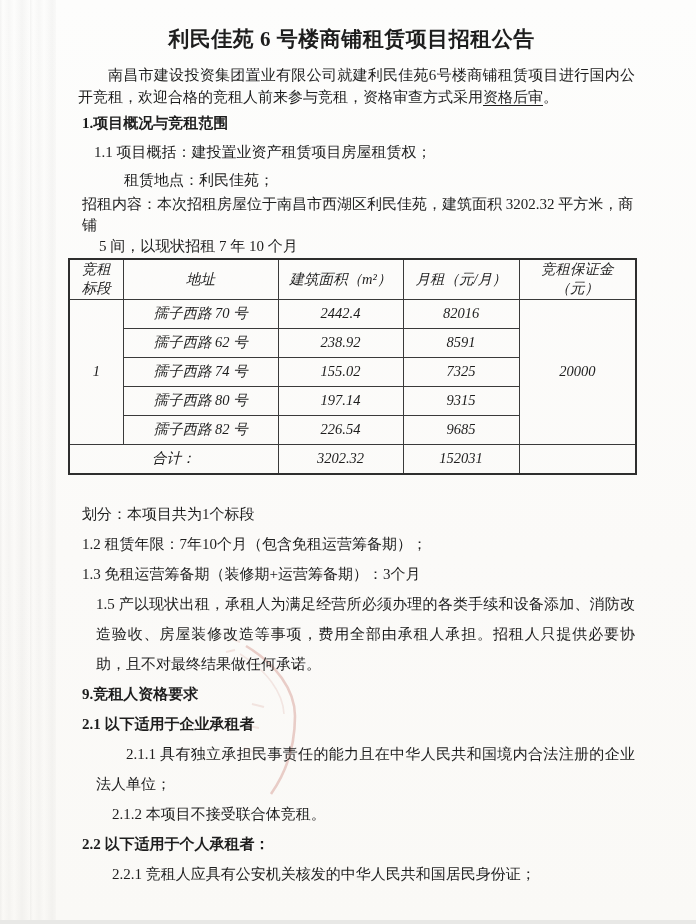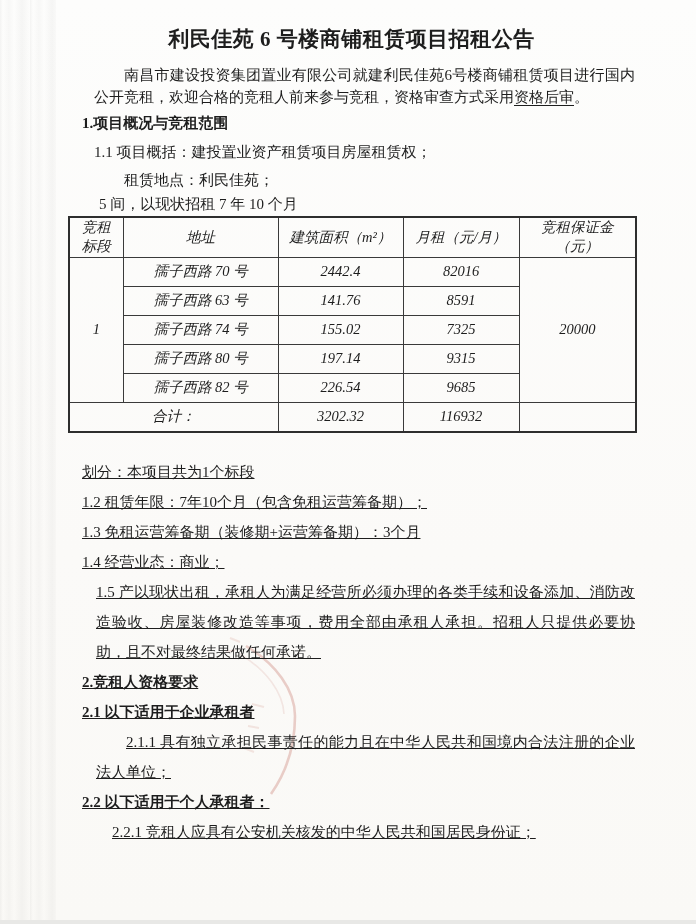--- a/index.html
+++ b/index.html
@@ -34,21 +34,21 @@
   .content { position: absolute; inset: 0; padding: 24px 61px 0 68px; }
 
   .doc-title {
     text-align: center;
     font-size: 21px;
     font-weight: 700;
     line-height: 30px;
     letter-spacing: 0.5px;
   }
   .para { font-size: 15px; text-align: justify; }
-  .intro { margin: 10px 0 0 26px; line-height: 22px; text-indent: 2em; }
+  .intro { margin: 10px 0 0 10px; line-height: 22px; text-indent: 2em; }
   u.resume-underline { text-decoration: underline; text-underline-offset: 3px; }
 
   .sec-heading { font-size: 15px; font-weight: 700; line-height: 22px; margin: 4px 0 1px 14px; }
 
   .line-28 { font-size: 15px; line-height: 28px; margin-left: 26px; }
   .indent-2em { text-indent: 2em; }
   .line-22 { font-size: 15px; line-height: 21px; margin-left: 14px; }
   .hang { padding-left: 17px; }
 
   table.bid-table {
@@ -63,21 +63,21 @@
     border: 1px solid #3a3a3a;
     text-align: center;
     vertical-align: middle;
     padding: 0 2px;
   }
   table.bid-table { border: 2px solid #2e2e2e; }
   table.bid-table tr.head th { height: 40px; font-weight: 400; white-space: pre-line; line-height: 19px; }
   table.bid-table tr.body-row td { height: 29px; font-weight: 400; }
   table.bid-table tr.total-row td { height: 30px; }
 
-  .lower { margin-top: 24px; text-decoration: underline; }
+  .lower { margin-top: 24px; }
   .line-30 { font-size: 15px; line-height: 30px; margin-left: 14px; }
   .para-30 { font-size: 15px; line-height: 30px; margin-left: 28px; text-align: justify; }
   .bold { font-weight: 700; }
 </style>
 </head>
 <body>
 
 <div class="page">
 
   <div class="scan-streaks"></div>
@@ -91,20 +91,21 @@
   <div class="content">
 
     <div class="doc-title">利民佳苑 6 号楼商铺租赁项目招租公告</div>
 
     <p class="para intro"><span>南昌市建设投资集团置业有限公司就建利民佳苑6号楼商铺租赁项目进行国内公开竞租，欢迎合格的竞租人前来参与竞租，资格审查方式采用</span><u class="resume-underline">资格后审</u><span>。</span></p>
 
     <div class="sec-heading">1.项目概况与竞租范围</div>
 
     <div class="line-28" style="margin-top:4px">1.1 项目概括：建投置业资产租赁项目房屋租赁权；</div>
     <div class="line-28 indent-2em">租赁地点：利民佳苑；</div>
+    <div class="line-22">招租内容：本次招租房屋位于南昌市西湖区利民佳苑，建筑面积 3202.32 平方米，商铺</div>
     <div class="line-22 hang">5 间，以现状招租 7 年 10 个月</div>
 
     <table class="bid-table">
       <colgroup>
         <col style="width:54px">
           <col style="width:155px">
           <col style="width:125px">
           <col style="width:116px">
           <col style="width:117px">
       </colgroup>
@@ -119,56 +120,56 @@
 （元）</th>
         </tr>
         <tr class="body-row">
           <td rowspan="5">1</td>
           <td>孺子西路 70 号</td>
           <td>2442.4</td>
           <td>82016</td>
           <td rowspan="5">20000</td>
         </tr>
         <tr class="body-row">
-          <td>孺子西路 63 号</td>
-          <td>141.76</td>
+          <td>孺子西路 62 号</td>
+          <td>238.92</td>
           <td>8591</td>
         </tr>
         <tr class="body-row">
           <td>孺子西路 74 号</td>
           <td>155.02</td>
           <td>7325</td>
         </tr>
         <tr class="body-row">
           <td>孺子西路 80 号</td>
           <td>197.14</td>
           <td>9315</td>
         </tr>
         <tr class="body-row">
           <td>孺子西路 82 号</td>
           <td>226.54</td>
           <td>9685</td>
         </tr>
         <tr class="total-row">
           <td colspan="2">合计：</td>
           <td>3202.32</td>
-          <td>116932</td>
+          <td>152031</td>
           <td></td>
         </tr>
       </tbody>
     </table>
 
     <div class="lower">
       <div class="line-30">划分：本项目共为1个标段</div>
       <div class="line-30">1.2 租赁年限：7年10个月（包含免租运营筹备期）；</div>
       <div class="line-30">1.3 免租运营筹备期（装修期+运营筹备期）：3个月</div>
-      <div class="line-30">1.4 经营业态：商业；</div>
       <p class="para-30">1.5 产以现状出租，承租人为满足经营所必须办理的各类手续和设备添加、消防改造验收、房屋装修改造等事项，费用全部由承租人承担。招租人只提供必要协助，且不对最终结果做任何承诺。</p>
 
-      <div class="line-30 bold">2.竞租人资格要求</div>
+      <div class="line-30 bold">9.竞租人资格要求</div>
       <div class="line-30 bold">2.1 以下适用于企业承租者</div>
       <p class="para-30 indent-2em">2.1.1 具有独立承担民事责任的能力且在中华人民共和国境内合法注册的企业法人单位；</p>
+      <div class="line-30 indent-2em">2.1.2 本项目不接受联合体竞租。</div>
       <div class="line-30 bold">2.2 以下适用于个人承租者：</div>
       <div class="line-30 indent-2em">2.2.1 竞租人应具有公安机关核发的中华人民共和国居民身份证；</div>
     </div>
 
   </div>
 </div>
 
 </body></html>

